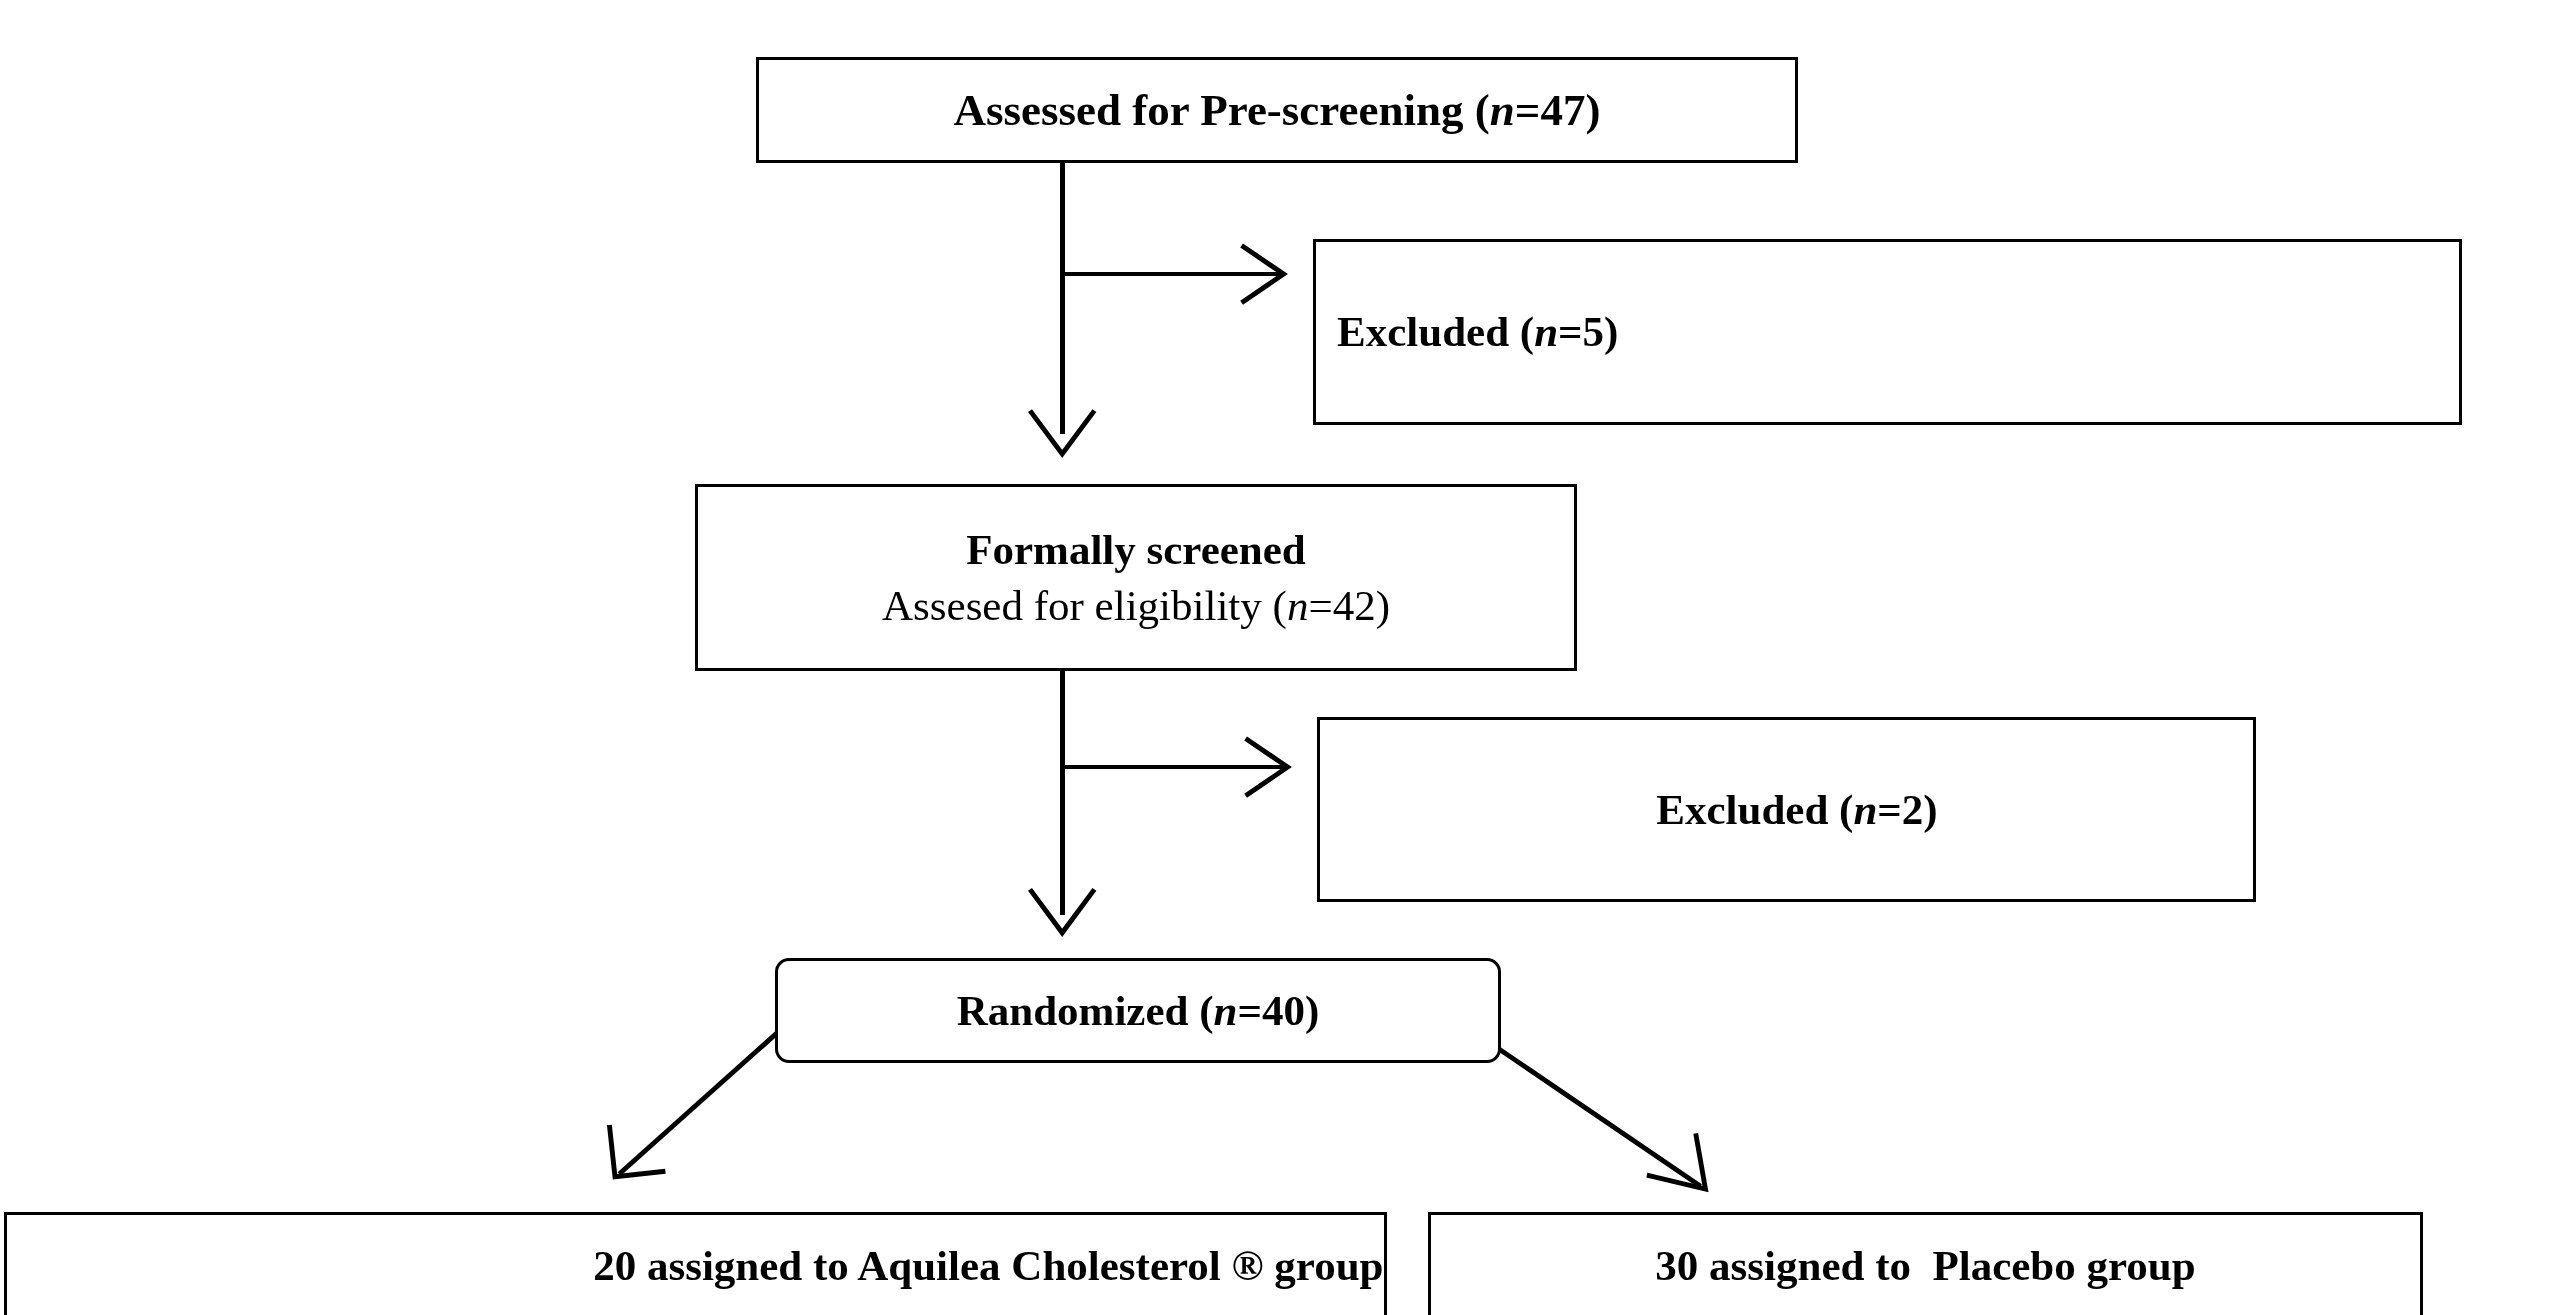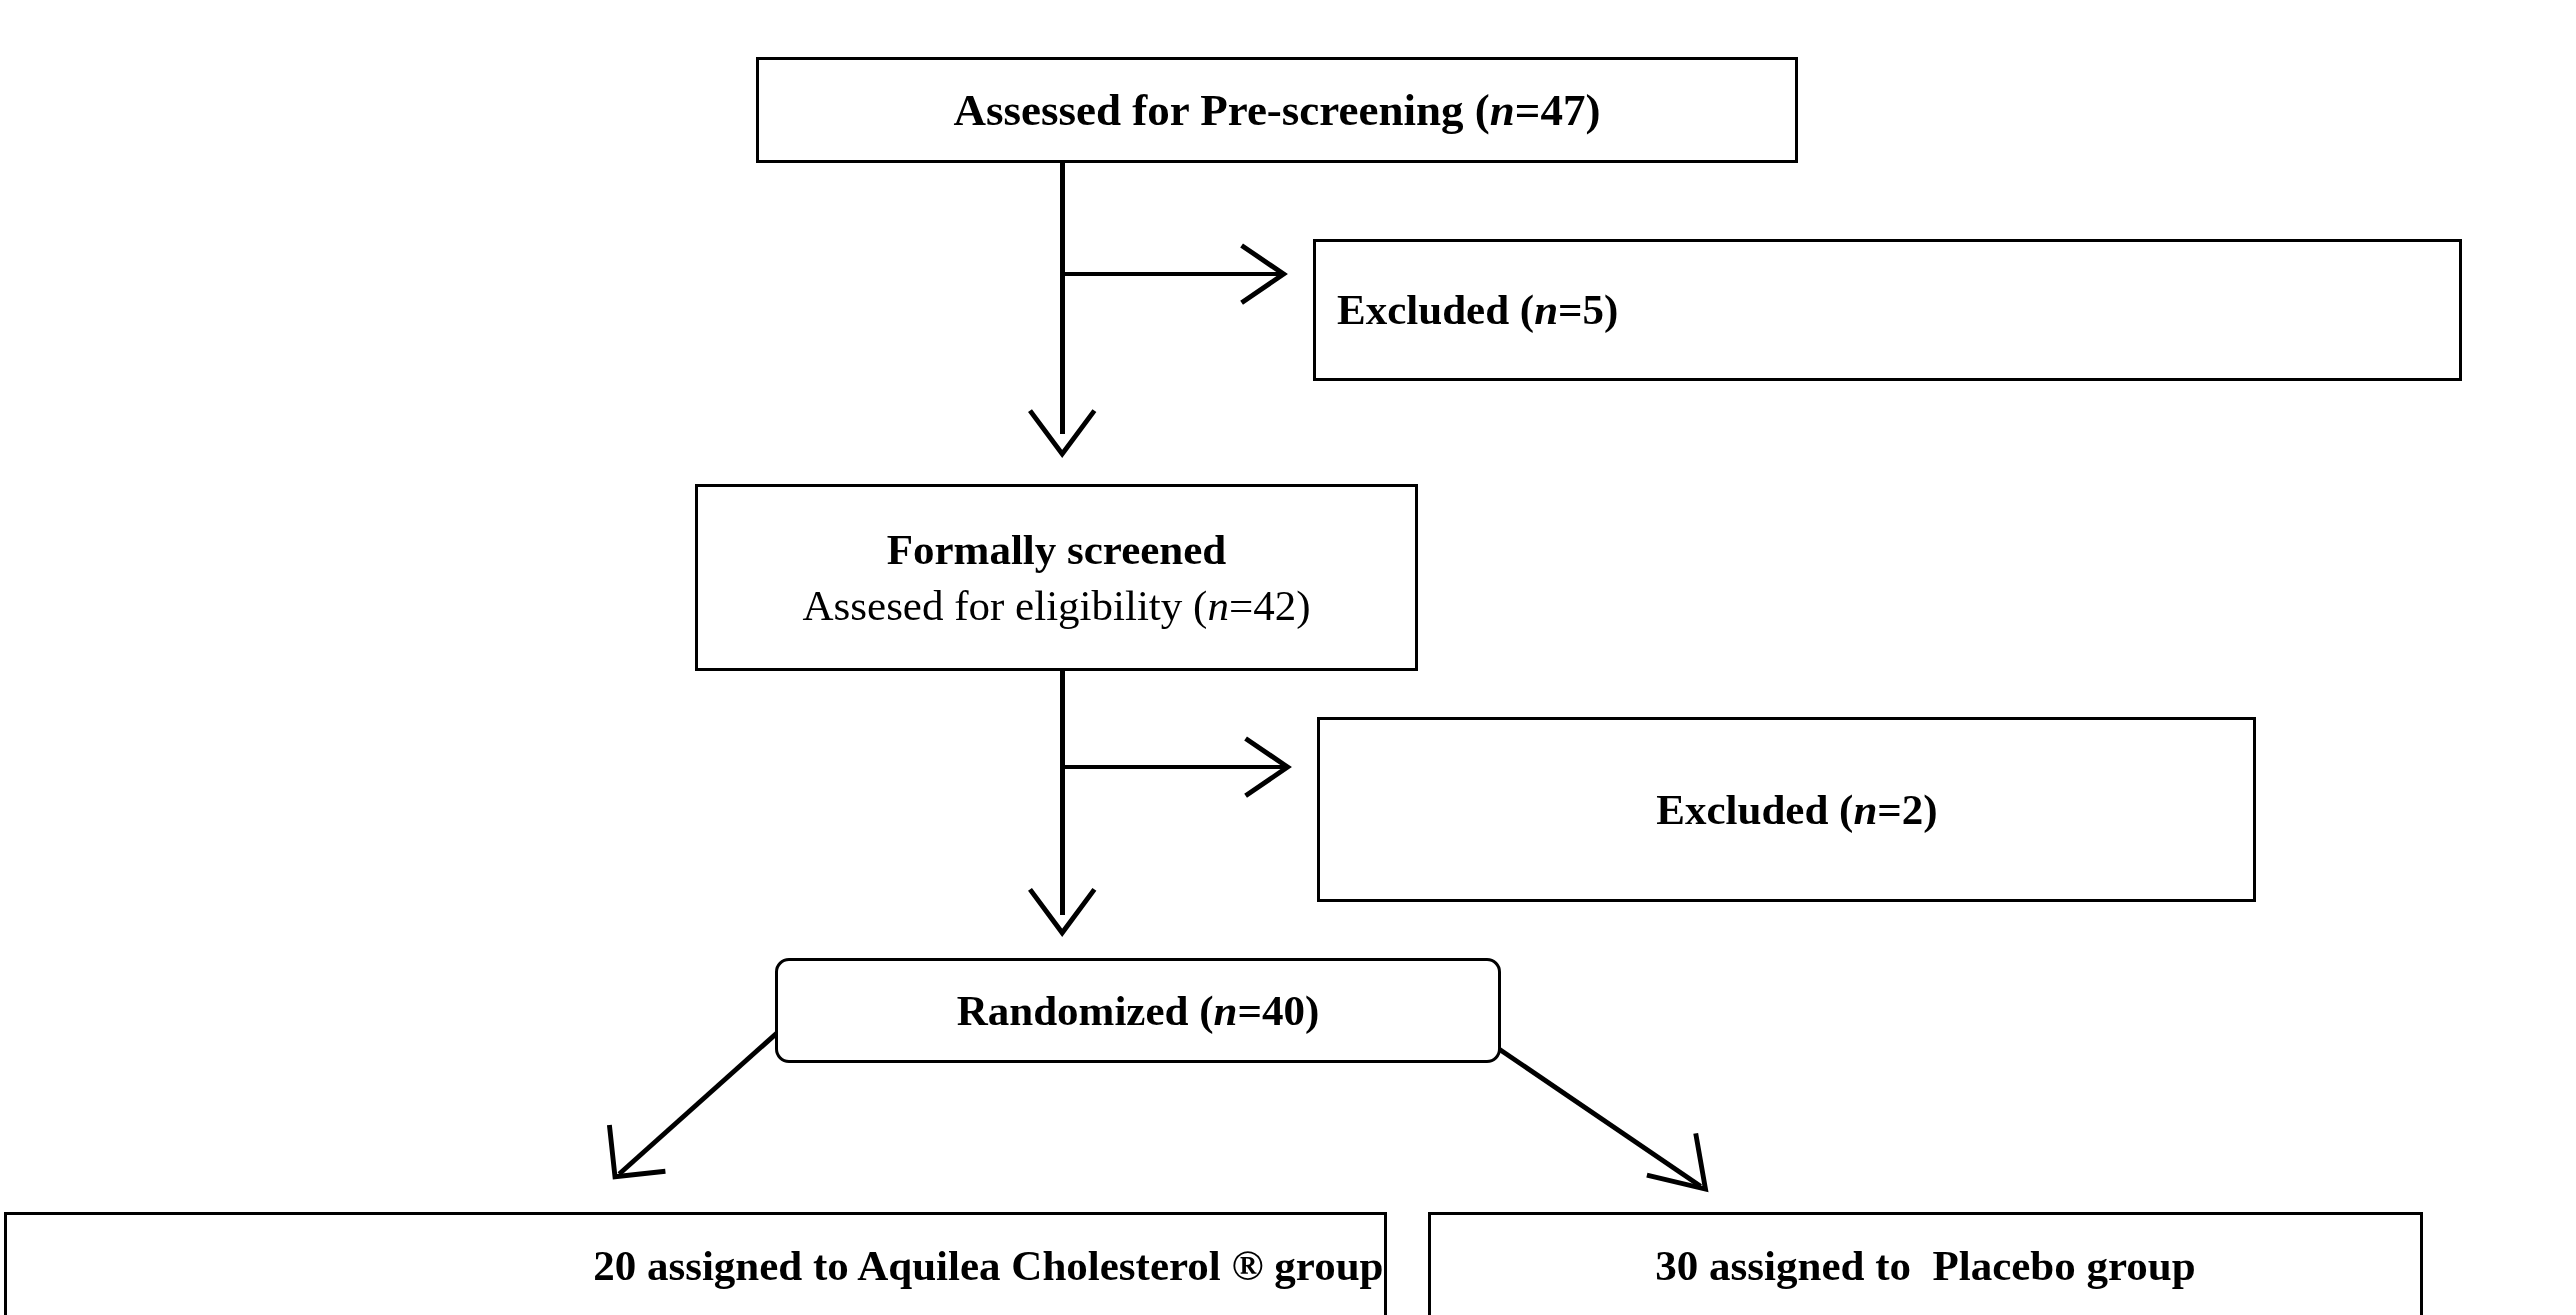--- a/index.html
+++ b/index.html
@@ -40,27 +40,27 @@
     font-style: italic;
   }
 
   
   #node-prescreening {
     left: 756px; top: 28px; width: 1042px; height: 106px;
     align-items: center;
     font-size: 45px;
   }
   #node-excluded-1 {
-    left: 1313px; top: 210px; width: 1149px; height: 142px;
+    left: 1313px; top: 210px; width: 1149px; height: 186px;
     padding-left: 21px;
     font-size: 43px;
     line-height: 1.28;
   }
   #node-formally-screened {
-    left: 695px; top: 455px; width: 723px; height: 187px;
+    left: 695px; top: 455px; width: 882px; height: 187px;
     align-items: center;
     font-size: 43px;
     line-height: 1.28;
   }
   #node-excluded-2 {
     left: 1317px; top: 688px; width: 939px; height: 185px;
     padding-left: 21px;
     font-size: 43px;
     line-height: 1.28;
     align-items: center;

